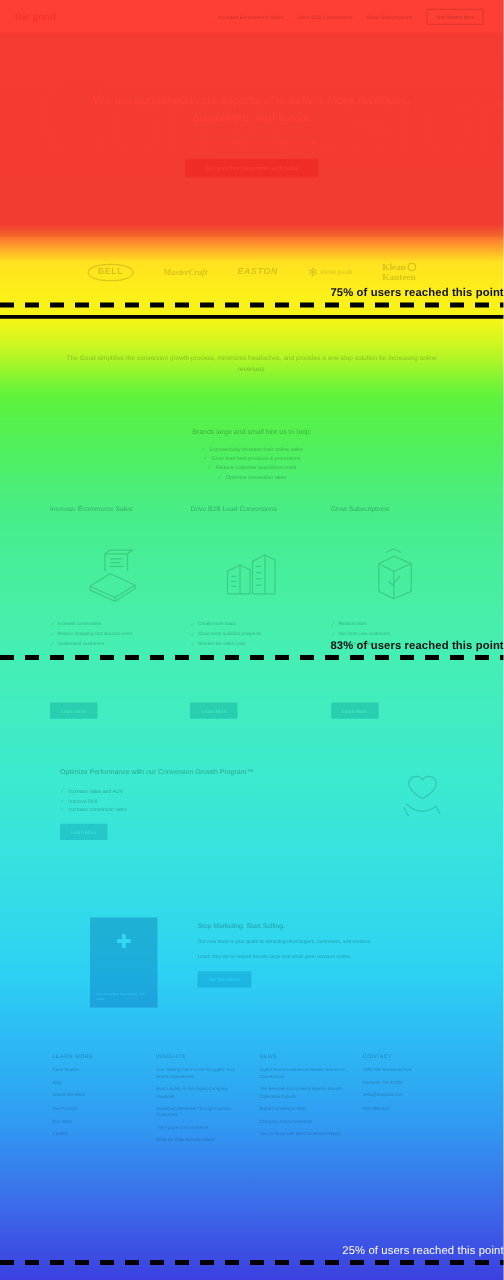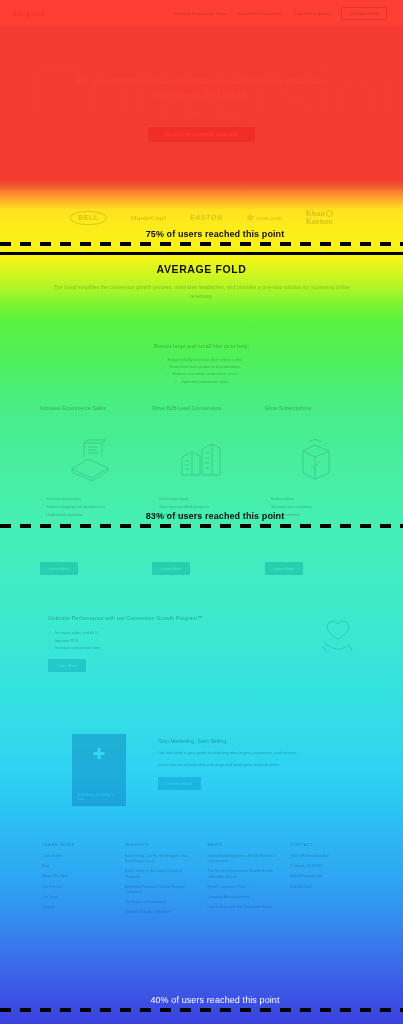--- a/index.html
+++ b/index.html
@@ -193,21 +193,21 @@
       rgba(68,242,176,.60) 50%,
       rgba(56,236,212,.60) 62%,
       rgba(42,212,246,.62) 76%,
       rgba(43,150,244,.66) 88%,
       rgba(58,63,226,.74) 100%);
   }
 
   
   .marker { position:absolute; left:0; right:0; }
   .marker-label {
-    text-align:center; font-size:9px; font-weight:bold; color:#111;
+    text-align:right; font-size:9px; font-weight:bold; color:#111;
     letter-spacing:.1px; line-height:1;padding-left:27px;
   }
   .marker-label.light { color:#ffffff; font-weight:normal; }
   .dashline {
     height:4px; width:100%; margin-top:3px;
     background-image:repeating-linear-gradient(90deg,#000 0 11px, transparent 11px 20px);
   }
   .solidline { height:2.6px; width:100%; background:#000; }
   .fold-label {
     text-align:center; font-size:10.5px; font-weight:bold; color:#111;
@@ -477,26 +477,25 @@
   <div id="heat"></div>
   <div id="heatlight"></div>
 
   <div class="marker" id="m75">
     <div class="marker-label">75% of users reached this point</div>
     <div class="dashline"></div>
   </div>
 
   <div class="marker" id="avgfold">
     <div class="solidline"></div>
-    <div class="fold-label">AVERAGE FOLD</div>
   </div>
 
   <div class="marker" id="m50">
     <div class="marker-label">83% of users reached this point</div>
     <div class="dashline"></div>
   </div>
 
   <div class="marker" id="m25">
-    <div class="marker-label light">40% of users reached this point</div>
+    <div class="marker-label light">25% of users reached this point</div>
     <div class="dashline"></div>
   </div>
 
 </div>
 
 </body></html>

